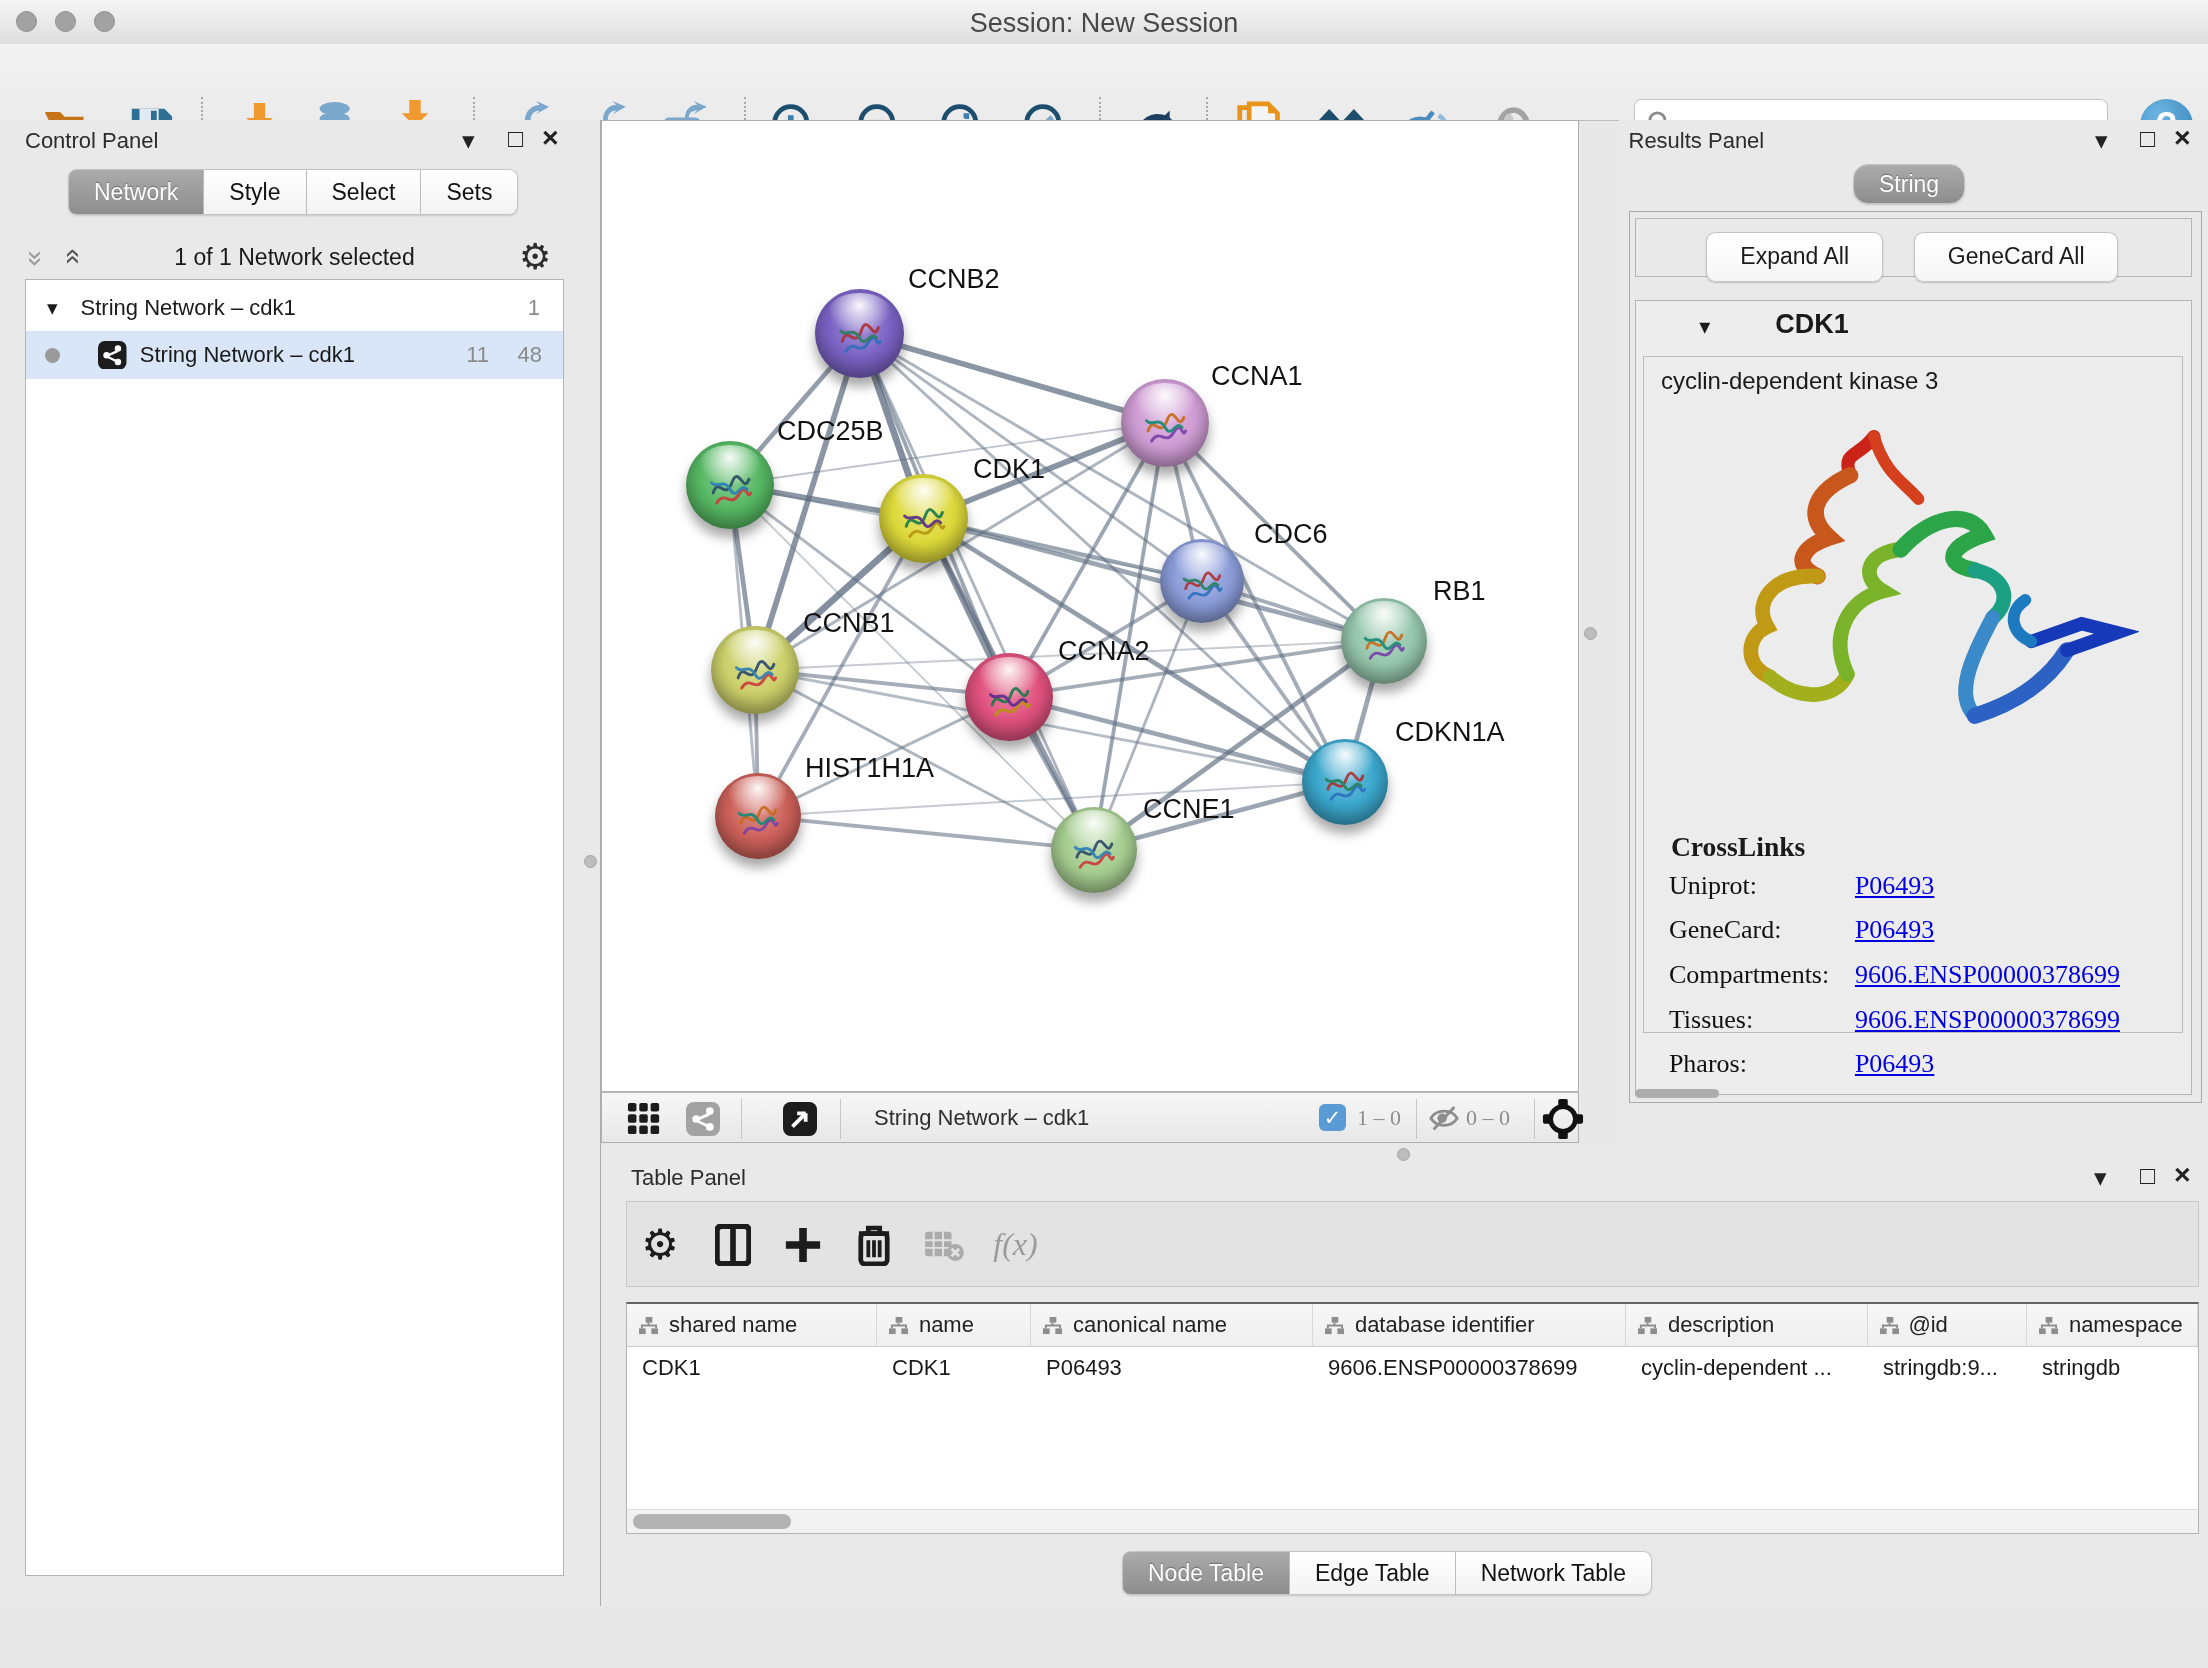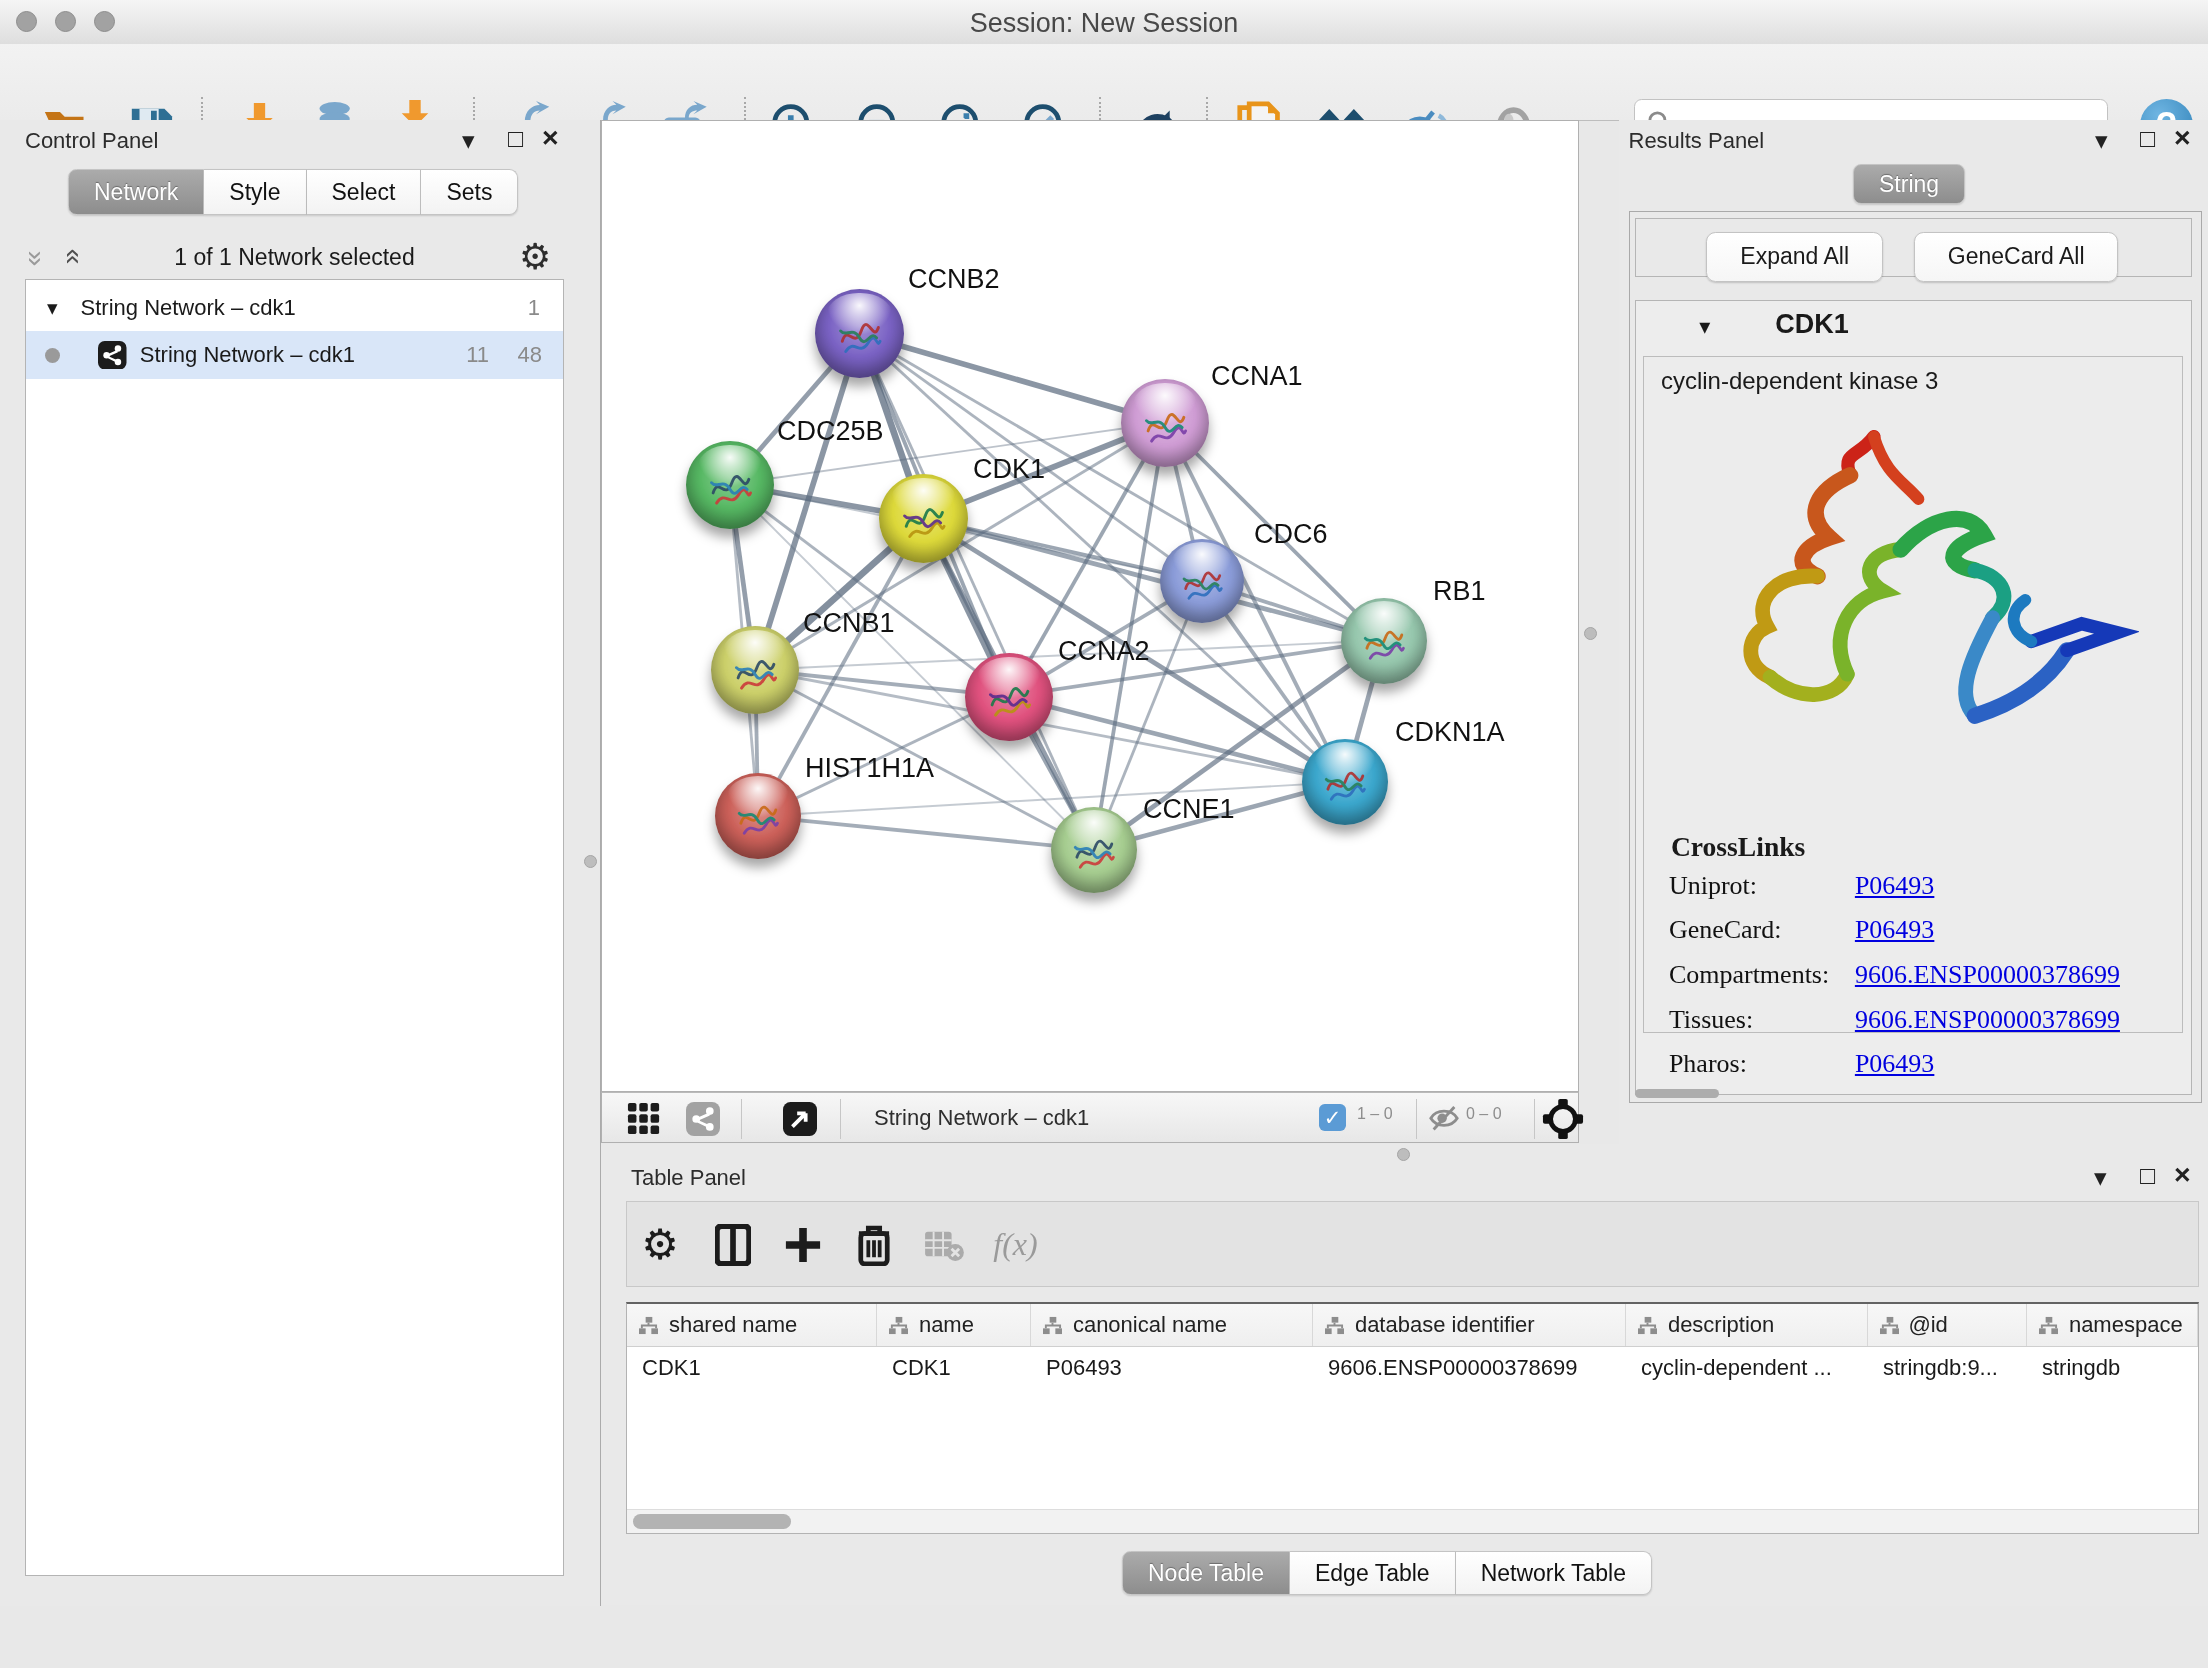--- a/index.html
+++ b/index.html
@@ -45,21 +45,21 @@
   .node{position:absolute;border-radius:50%;
     box-shadow:0 8.6px 11.4px rgba(0,0,0,.35), inset 0 -7.6px 15px rgba(0,0,0,.22);}
   .node::before{content:"";position:absolute;left:14%;top:4%;width:72%;height:48%;border-radius:50%;
     background:radial-gradient(ellipse at 50% 30%,rgba(255,255,255,.95),rgba(255,255,255,0) 70%);}
   .node svg{position:absolute;left:18%;top:26%;width:64%;height:58%;}
   .nlabel{position:absolute;font-size:27px;color:#111;white-space:nowrap;}
   .net-toolbar{left:601px;top:1092px;width:978px;height:51px;background:linear-gradient(#f7f7f7,#e7e7e7);
      border:1px solid #b0b0b0;border-top:1px solid #bababa;box-sizing:border-box;}
   .nti{position:absolute;top:8.6px;}
   .ntsep{position:absolute;top:5.7px;height:40px;border-left:1.9px solid #c6c6c6;}
-  .ntnum{position:absolute;top:12.4px;font-size:16px;color:#8d8d8d;white-space:nowrap;}
+  .ntnum{position:absolute;top:12.4px;font-size:22px;color:#8d8d8d;white-space:nowrap;font-family:Liberation Serif, serif;}
   .nt-title{position:absolute;top:12.4px;font-size:22px;color:#2e2e2e;}
   .chk{position:absolute;width:27px;height:27px;border-radius:5.7px;background:#5b9bd5;color:#fff;
        font-size:21px;display:flex;align-items:center;justify-content:center;top:11.4px;}
   
   .results-panel{left:1619px;top:120px;width:590px;height:1486px;background:#e9e9e9;}
   .rp-outer{position:absolute;left:9.5px;top:91px;width:573px;height:892px;border:1.9px solid #a9a9a9;background:#e9e9e9;box-sizing:border-box;}
   .rp-btnbox{position:absolute;left:5.7px;top:5.7px;width:557px;height:59px;border:1.9px solid #b5b5b5;box-sizing:border-box;}
   .rp-btn{position:absolute;top:13.3px;height:48px;background:linear-gradient(#ffffff,#f6f6f6);border:1px solid #c3c3c3;
       border-radius:9.5px;font-size:23px;display:flex;align-items:center;justify-content:center;box-shadow:0 1px 1.9px rgba(0,0,0,.18);}
   .rp-content{position:absolute;left:5.7px;top:88px;width:557px;height:795px;border:1.9px solid #b5b5b5;background:#ededed;box-sizing:border-box;}
@@ -573,21 +573,21 @@
   </div>
 
   <div class="abs results-panel">
     <div class="abs panel-title" style="left:9.5px;top:7.6px">Results Panel</div>
     <div class="phead-ico" style="left:476px;top:5.7px">▾</div>
     <div class="phead-ico" style="left:521px;top:3.8px">□</div>
     <div class="phead-ico" style="left:555px;top:2.9px;font-weight:900;font-size:28.5px">×</div>
 
     <div class="abs" style="left:234px;top:44px">
       <div class="seg">
-          <div class="tab active" style="height:38px;line-height:38px;border-radius:8px">String</div>
+          <div class="tab active" style="height:38px;line-height:38px;border-radius:15px">String</div>
         </div>
     </div>
 
     <div class="rp-outer">
       <div class="rp-btnbox">
         <div class="rp-btn" style="left:70px;width:175px">Expand All</div>
         <div class="rp-btn" style="left:278px;width:202px">GeneCard All</div>
       </div>
       <div class="rp-content">
         <div class="abs" style="left:63px;top:13.3px;font-size:22px">▾</div>

